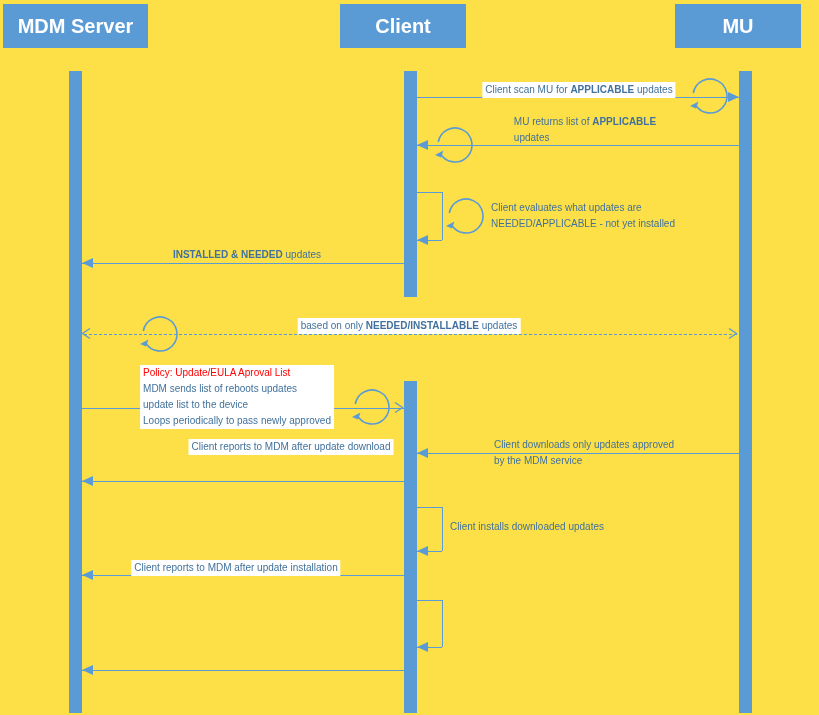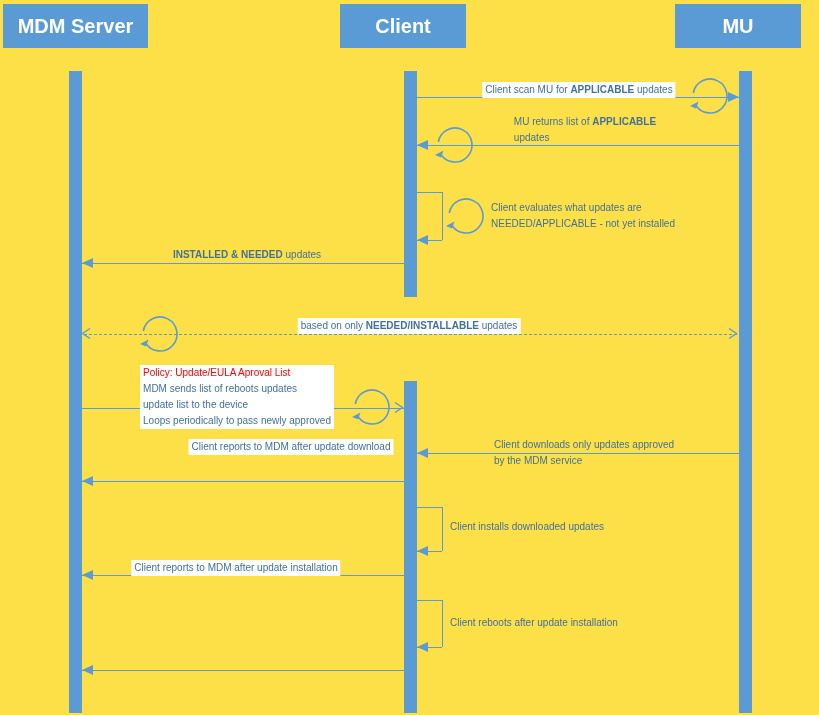--- a/index.html
+++ b/index.html
@@ -129,21 +129,20 @@
     <div>Client downloads only updates approved</div>
     <div>by the MDM service</div>
   </div>
 
   <div class="lbl center bg" style="left:243px;top:439px;margin-left:48px;">Client reports to MDM after update download</div>
 
   <div class="lbl" style="left:450px;top:519px;">Client installs downloaded updates</div>
 
   <div class="lbl center bg" style="left:236px;top:560px;">Client reports to MDM after update installation</div>
 
-  <div class="lbl" style="left:450px;top:615px;">Client reboots after update installation</div>
 
 
   <svg class="loop" style="left:688px;top:74px;" viewBox="0 0 44 44">
     <path d="M 5.3 19 A 17 17 0 1 1 7.3 30.5" fill="none" stroke="#5B9BD5" stroke-width="1.6"></path>
     <path d="M 2 32 L 10.5 27.5 L 8 34.5 Z" fill="#5B9BD5"></path>
   </svg>
   <svg class="loop" style="left:433px;top:123px;" viewBox="0 0 44 44">
     <path d="M 5.3 19 A 17 17 0 1 1 7.3 30.5" fill="none" stroke="#5B9BD5" stroke-width="1.6"></path>
     <path d="M 2 32 L 10.5 27.5 L 8 34.5 Z" fill="#5B9BD5"></path>
   </svg>

